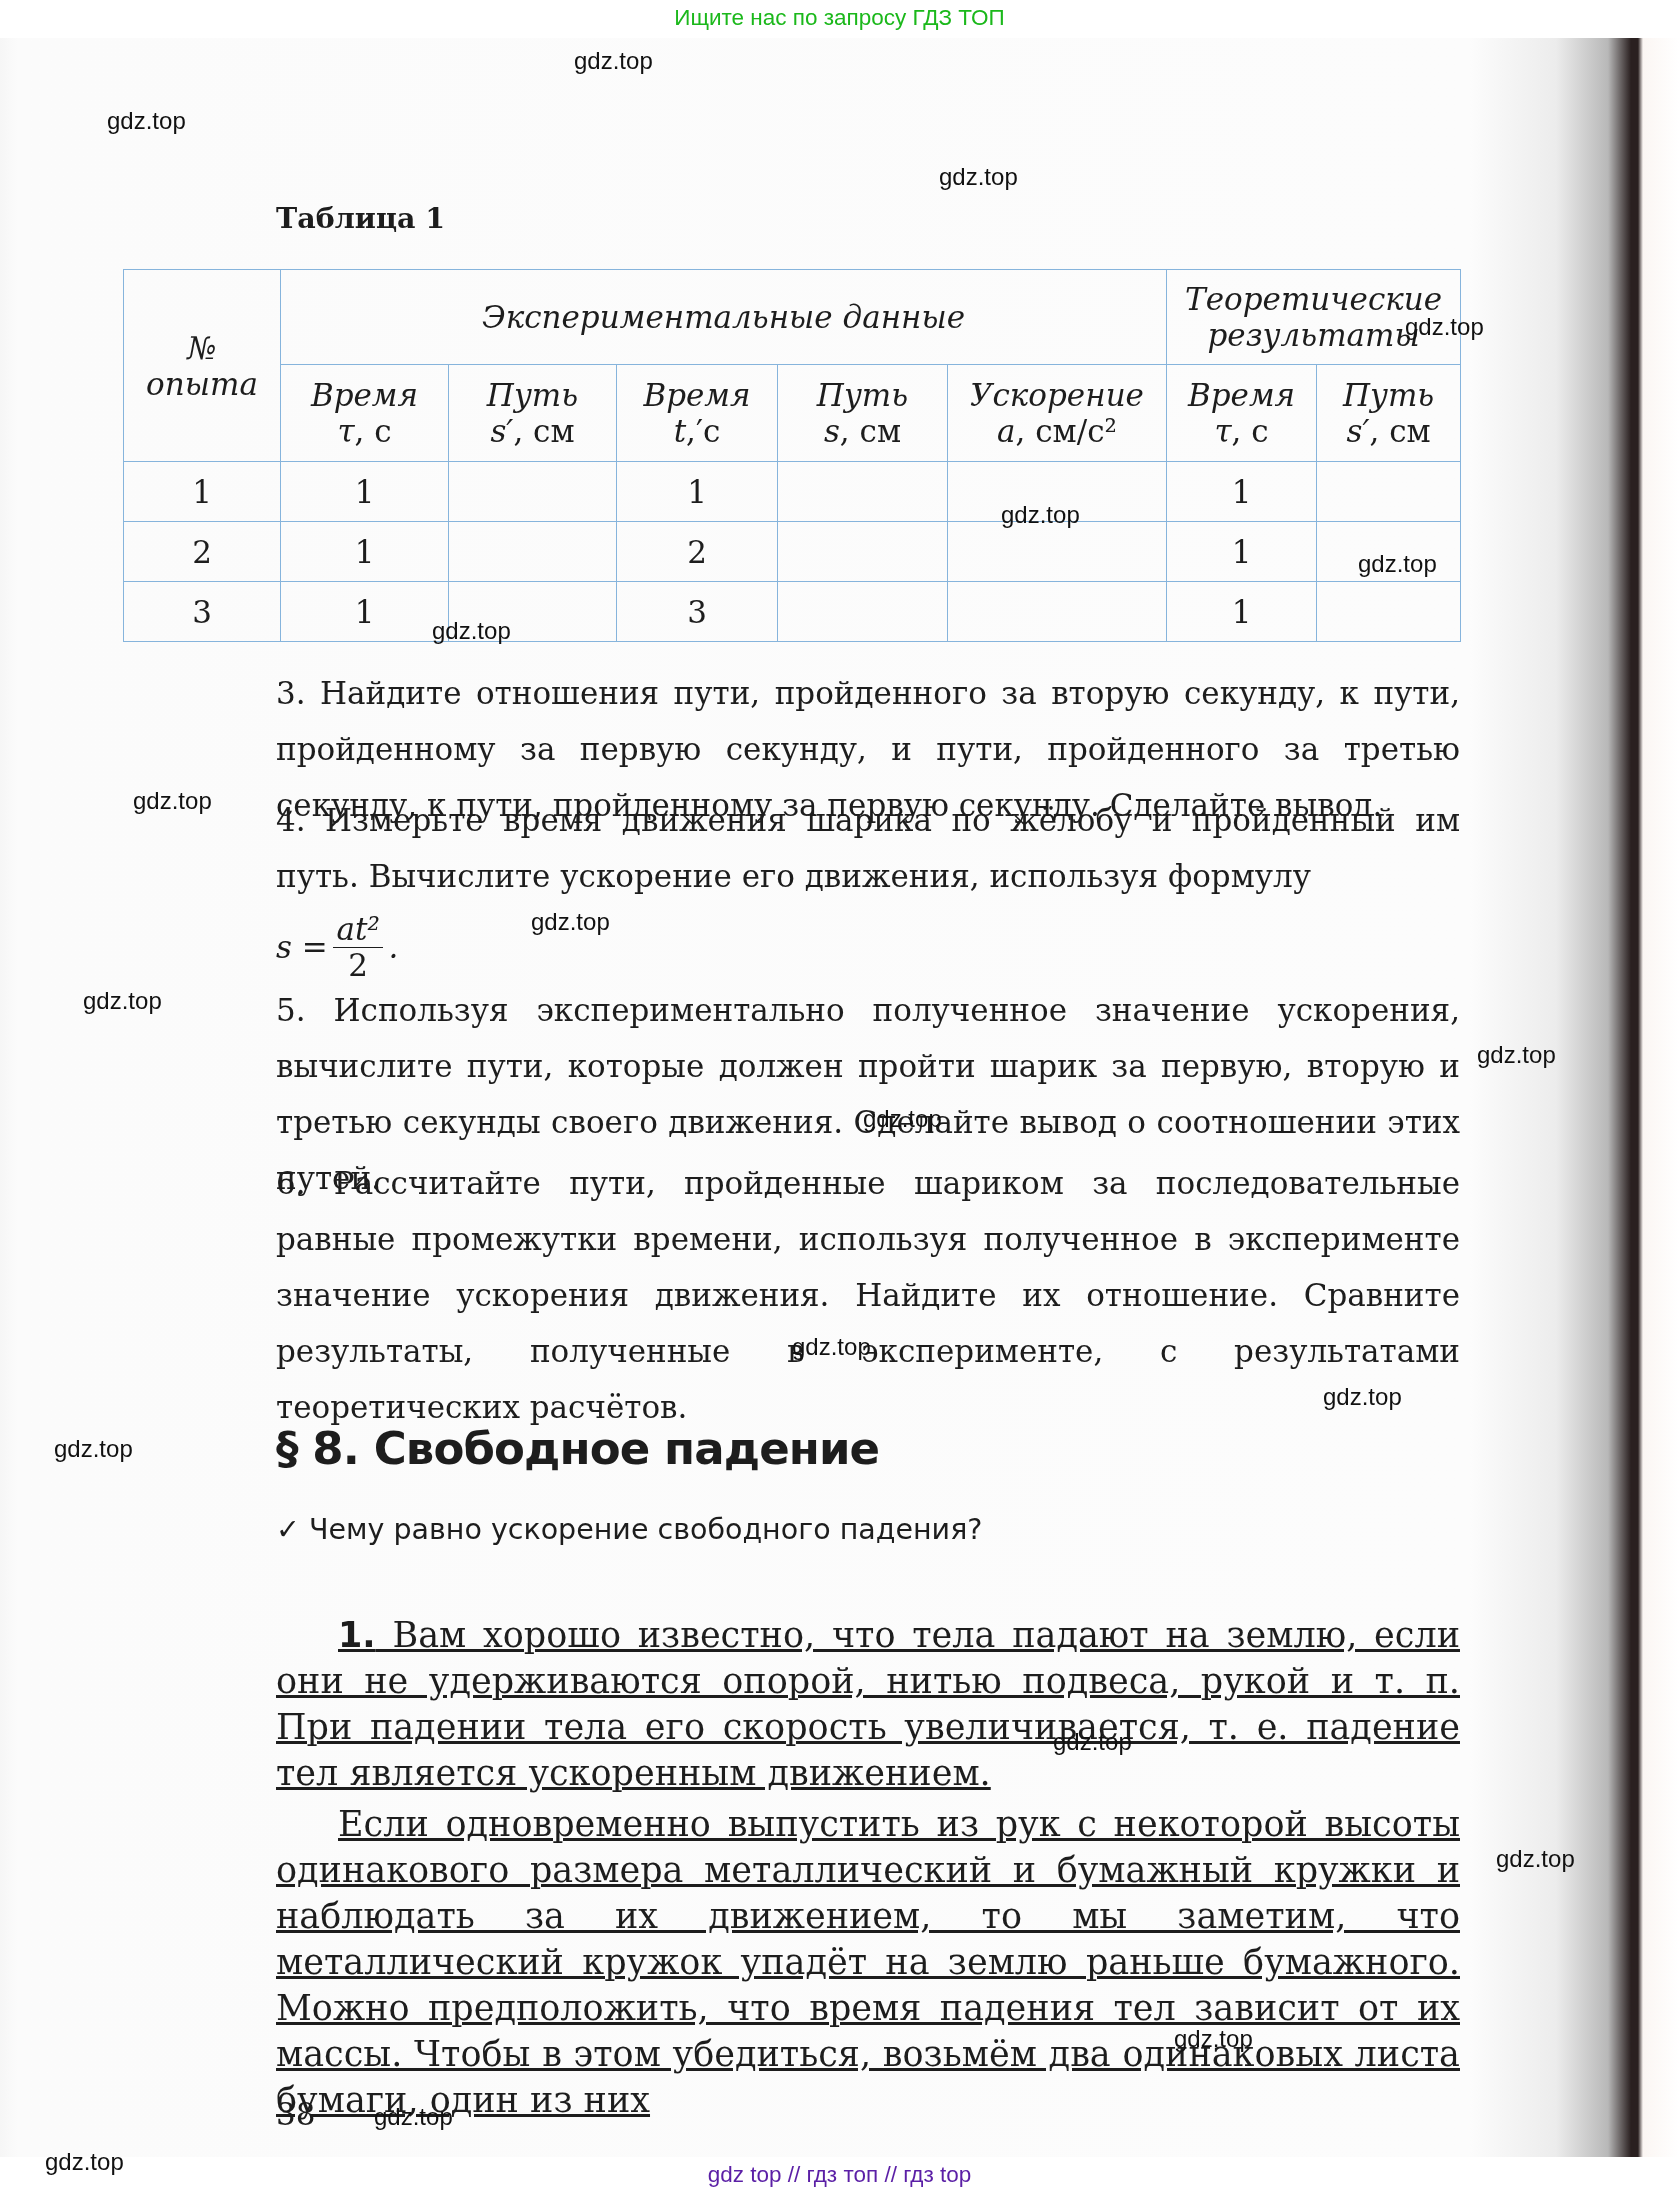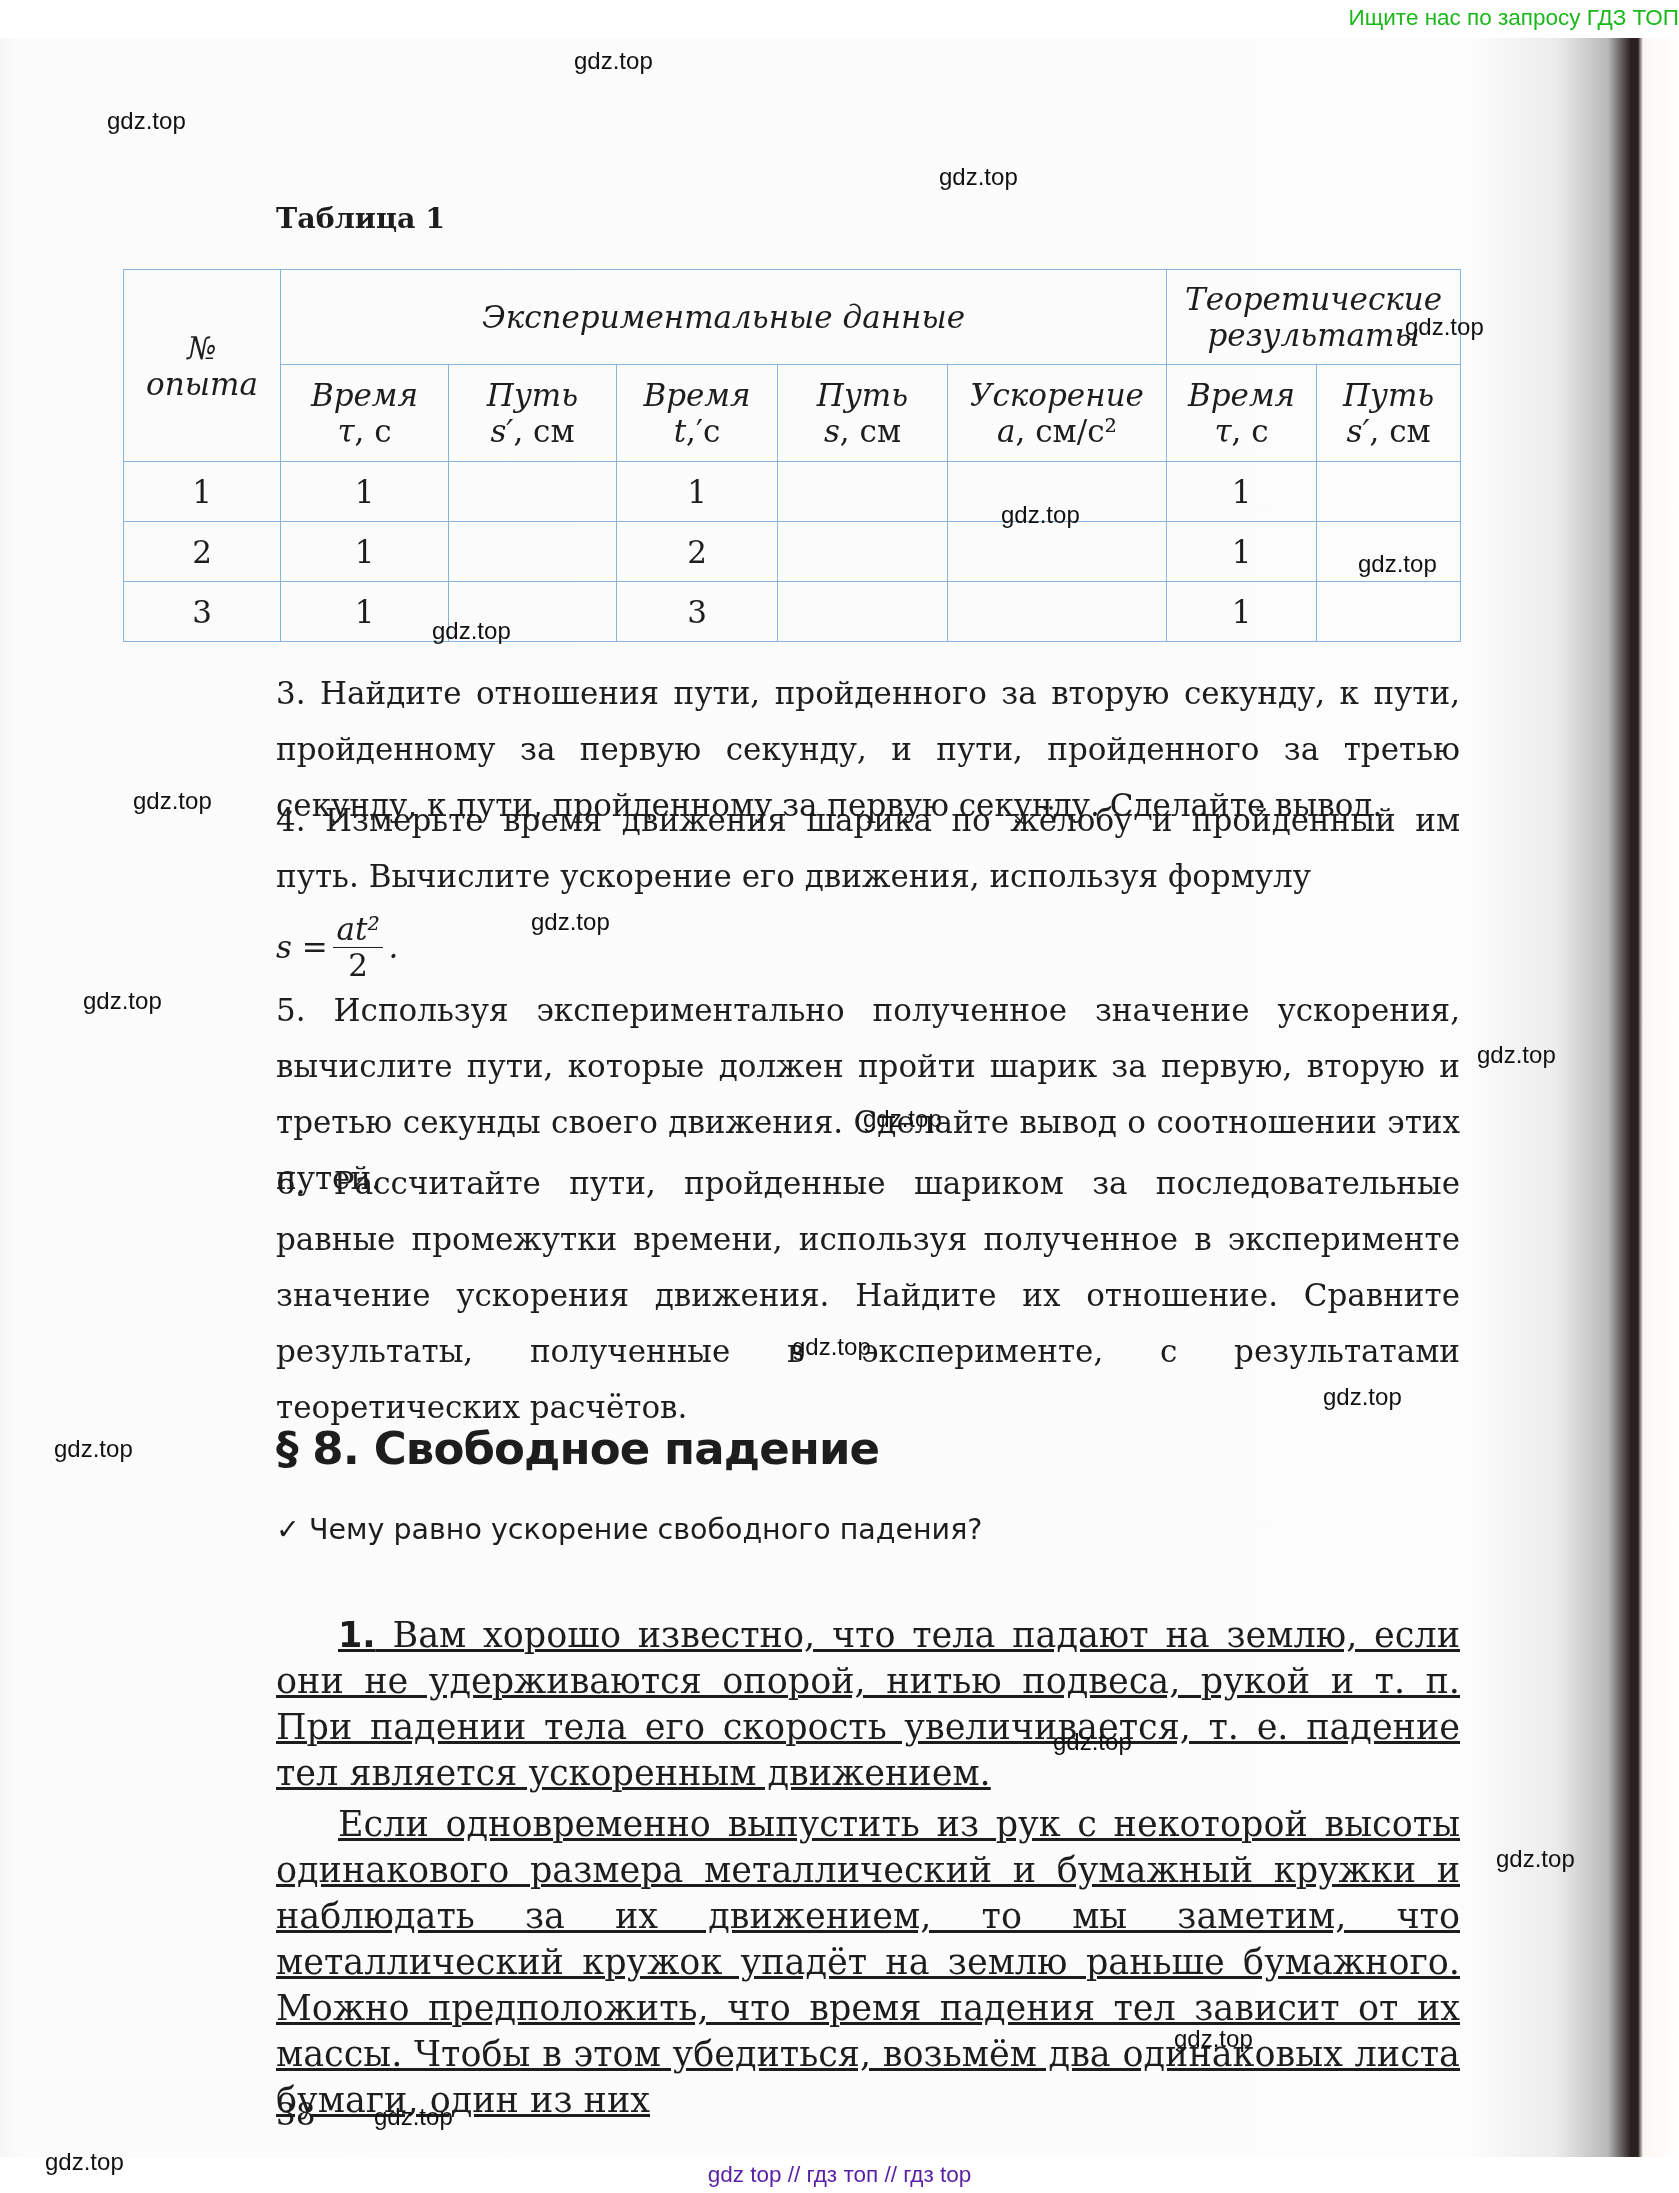--- a/index.html
+++ b/index.html
@@ -4,21 +4,21 @@
 <style>
   html, body { margin: 0; padding: 0; }
   body {
     width: 1679px; height: 2194px; position: relative; overflow: hidden;
     background: #ffffff;
     font-family: "DejaVu Serif", "Liberation Serif", serif;
     color: #1d1d1d;
   }
   .top-banner {
     position: absolute; left: 0; top: 0; width: 1679px; height: 38px;
-    text-align: right; line-height: 35px;
+    text-align: center; line-height: 35px;
     font-family: "Liberation Sans", sans-serif; font-size: 22.5px; color: #1bb81b;
   }
   .page {
     position: absolute; left: 0; top: 38px; width: 1679px; height: 2119px;
     background: linear-gradient(90deg, #f6f6f6 0px, #fbfbfb 17.3px, #fcfcfc 1470px, #ececec 1556px, #b8b8b8 1608px, #2a2020 1631px, #2a2020 1638px, #fbf6f3 1643px, #ffffff 1679px);
   }
   .bottom-banner {
     position: absolute; left: 0; top: 2157px; width: 1679px; height: 37px;
     text-align: center; line-height: 35px;
     font-family: "Liberation Sans", sans-serif; font-size: 22.5px; color: #5b1fa6;

